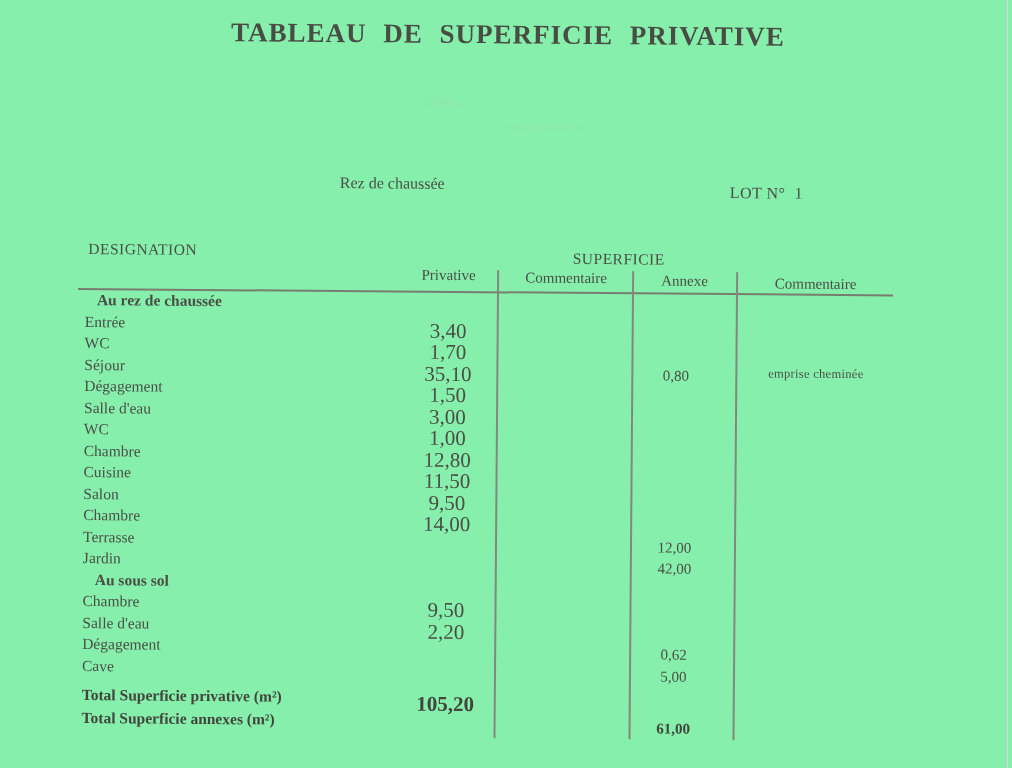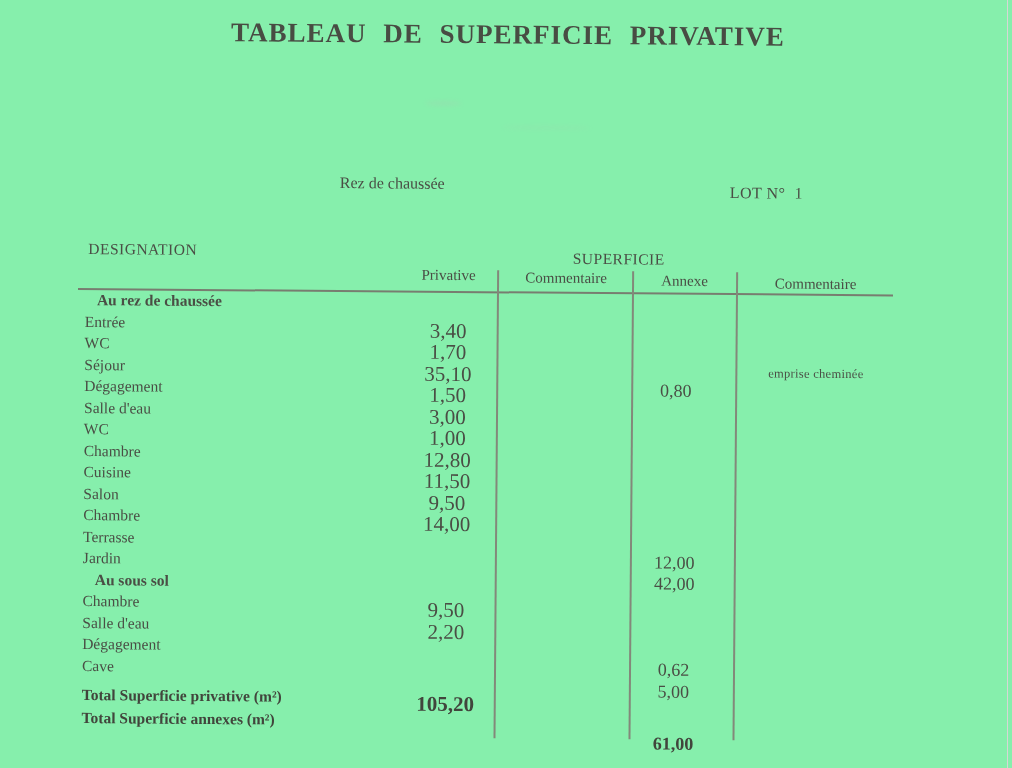--- a/index.html
+++ b/index.html
@@ -38,21 +38,21 @@
   .vline{position:absolute;top:267px;width:2px;height:468px;background:#83887a;}
   .v1{left:497px;}
   .v2{left:632px;}
   .v3{left:736px;}
   .rows{position:absolute;left:0;top:291px;width:1012px;}
   .row{position:relative;height:21.5px;font-size:15.5px;}
   .c-label{position:absolute;left:85px;white-space:pre;}
   .row.section .c-label{left:97px;font-weight:bold;}
   .c-priv{position:absolute;left:400px;width:97px;text-align:center;top:3px;font-size:21px;}
   .c-com1{position:absolute;left:500px;width:132px;text-align:center;top:3px;font-size:13px;}
-  .c-annexe{position:absolute;left:633px;width:87px;text-align:center;top:20px;font-size:18px;}
+  .c-annexe{position:absolute;left:633px;width:87px;text-align:center;top:7px;font-size:15px;}
   .c-com2{position:absolute;left:740px;width:153px;text-align:center;top:5px;font-size:12.5px;letter-spacing:0.3px;}
   .totals{position:absolute;left:0;top:686px;width:1012px;}
   .totals .row{height:23px;}
   .totals .c-label,.totals .c-priv,.totals .c-annexe{font-weight:bold;color:#41453c;}
   .page-edge{position:absolute;right:4px;top:0;width:1px;height:768px;background:#d7d7d5;}
   .smudge{position:absolute;background:#b9b9b5;opacity:0.18;filter:blur(2px);border-radius:50%;}
   .sm1{left:424px;top:98px;width:36px;height:5px;}
   .sm2{left:500px;top:122px;width:90px;height:4px;opacity:0.10;}
 </style>
 </head>

